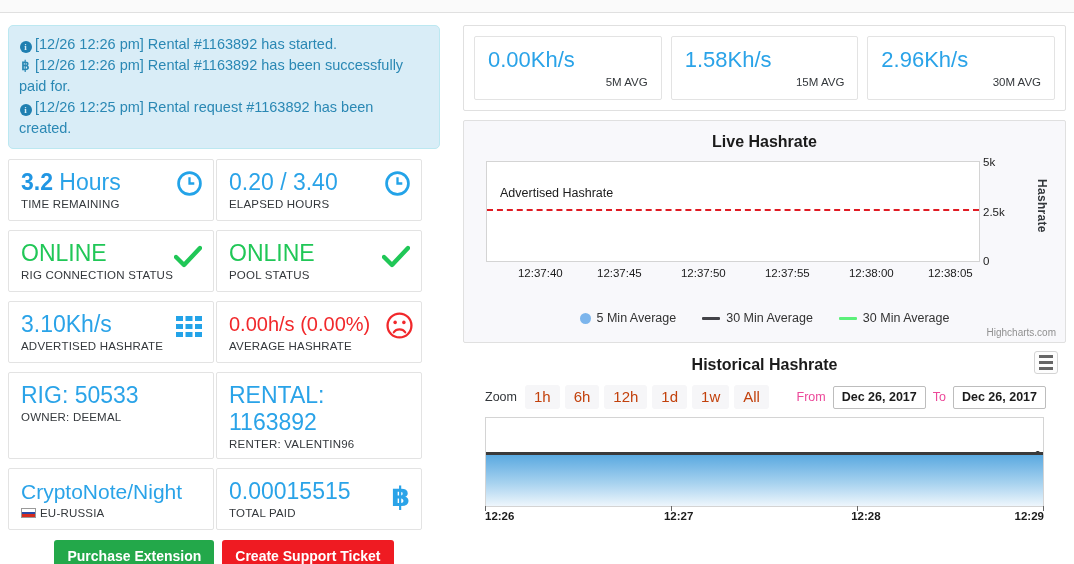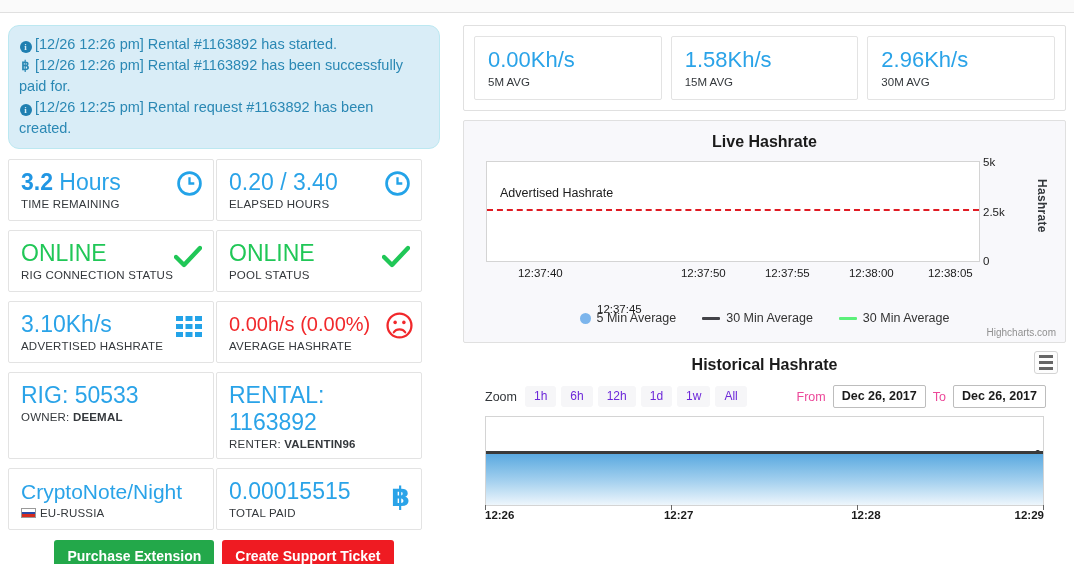--- a/index.html
+++ b/index.html
@@ -21,21 +21,21 @@
   }
 
   
   .left-col {
     position: absolute; left: 0; top: 17px; width: 448px; height: 547px;
   }
   .alert-box {
     margin: 8px 8px 0 8px;
     background: #d9edf7;
     border: 1px solid #bce8f1;
-    border-radius: 11px;
+    border-radius: 5px;
     padding: 8px 10px 9px 10px;
     color: #2d85b0;
     font-size: 14.5px;
     line-height: 21px;
   }
   .alert-line { display: block; color: #2a88b4; }
   .alert-ico {
     display: inline-block; width: 13px; text-align: center;
     font-weight: bold; margin-right: 3px; font-size: 13px;
   }
@@ -73,21 +73,21 @@
   .card-big.green { color: #20c757; font-size: 23px; }
   .card-big.red { color: #f1282b; font-size: 20px; }
   .card-big.wrap { white-space: normal; line-height: 27px; }
   .card-sub {
     font-size: 11.5px;
     color: #34383c;
     letter-spacing: 0.2px;
     margin-top: 2px;
     font-weight: 400;
   }
-  .card-sub b { font-weight: bold; text-align: right; }
+  .card-sub b { font-weight: normal; text-align: right; }
   .card-icon {
     position: absolute; right: 11px; top: 11px;
     line-height: 0;
   }
   .card-icon.mid { top: 14px; }
 
   
   .ico-clock { width: 25px; height: 25px; display:block; }
   
   .ico-check { width: 28px; height: 23px; display:block; }
@@ -132,21 +132,21 @@
     margin: 8px 8px 0 8px;
   }
   .avg-row { display: flex; gap: 9px; padding: 10px 10px; }
   .avg-card {
     flex: 1;
     border: 1px solid #e3e3e3;
     padding: 10px 13px 11px 13px;
     border-radius: 2px;
   }
   .avg-big { font-size: 22px; color: #2aa3e8; line-height: 26px; }
-  .avg-sub { font-size: 11.5px; color: #34383c; margin-top: 3px; }
+  .avg-sub { font-size: 11.5px; color: #34383c; margin-top: 3px; text-align: right; }
 
   .chart-panel {
     margin: 9px 8px 0 8px;
     border: 1px solid #e0e0e0;
     background: #f8f8fb;
     border-radius: 2px;
     position: relative;
   }
   .chart-title {
     text-align: center;
@@ -216,22 +216,22 @@
   }
   .hamburger i { display: block; width: 14px; height: 3px; background: #666; }
 
   .range-row {
     display: flex; align-items: center;
     padding: 9px 6px 6px 22px;
     font-size: 12.5px; color: #33373b;
   }
   .zoom-label { margin-right: 8px; color: #33373b; font-size: 12.5px;}
   .zoom-btn {
-    color: #6d28d9; background: #f6f6f8; border-radius: 3px;
-    padding: 3px 9px 4px 9px; font-size: 12px; margin-right: 5px;
+    color: #c2410c; background: #f6f6f8; border-radius: 3px;
+    padding: 3px 9px 4px 9px; font-size: 15px; margin-right: 5px;
     cursor: default;
   }
   .range-right { margin-left: auto; display: flex; align-items: center;
                  gap: 7px; padding-right: 14px; }
   .range-right .lbl { color: #ec4899; font-size: 12.5px; }
   .date-box {
     border: 1px solid #bdbdbd; background: #fff;
     padding: 3px 8px 4px 8px; font-size: 12.5px; color: #1b1b1b;
     border-radius: 2px; font-weight: bold;
   }
@@ -418,21 +418,21 @@
 
         <div class="y-axis-ticks">
           <span class="ytick" style="top:1px;">5k</span>
           <span class="ytick" style="top:51px;">2.5k</span>
           <span class="ytick" style="top:100px;">0</span>
         </div>
         <div class="y-title">Hashrate</div>
 
         <div class="x-axis-ticks">
           <span class="xtick" style="left:11%;">12:37:40</span>
-          <span class="xtick" style="left:27%;margin-top:36px;">12:37:45</span>
+          <span class="xtick" style="left:27%;">12:37:45</span>
           <span class="xtick" style="left:44%;">12:37:50</span>
           <span class="xtick" style="left:61%;">12:37:55</span>
           <span class="xtick" style="left:78%;">12:38:00</span>
           <span class="xtick" style="left:94%;">12:38:05</span>
         </div>
       </div>
 
       <div class="legend">
         <div class="legend-item">
           <span class="lg-dot"></span>

